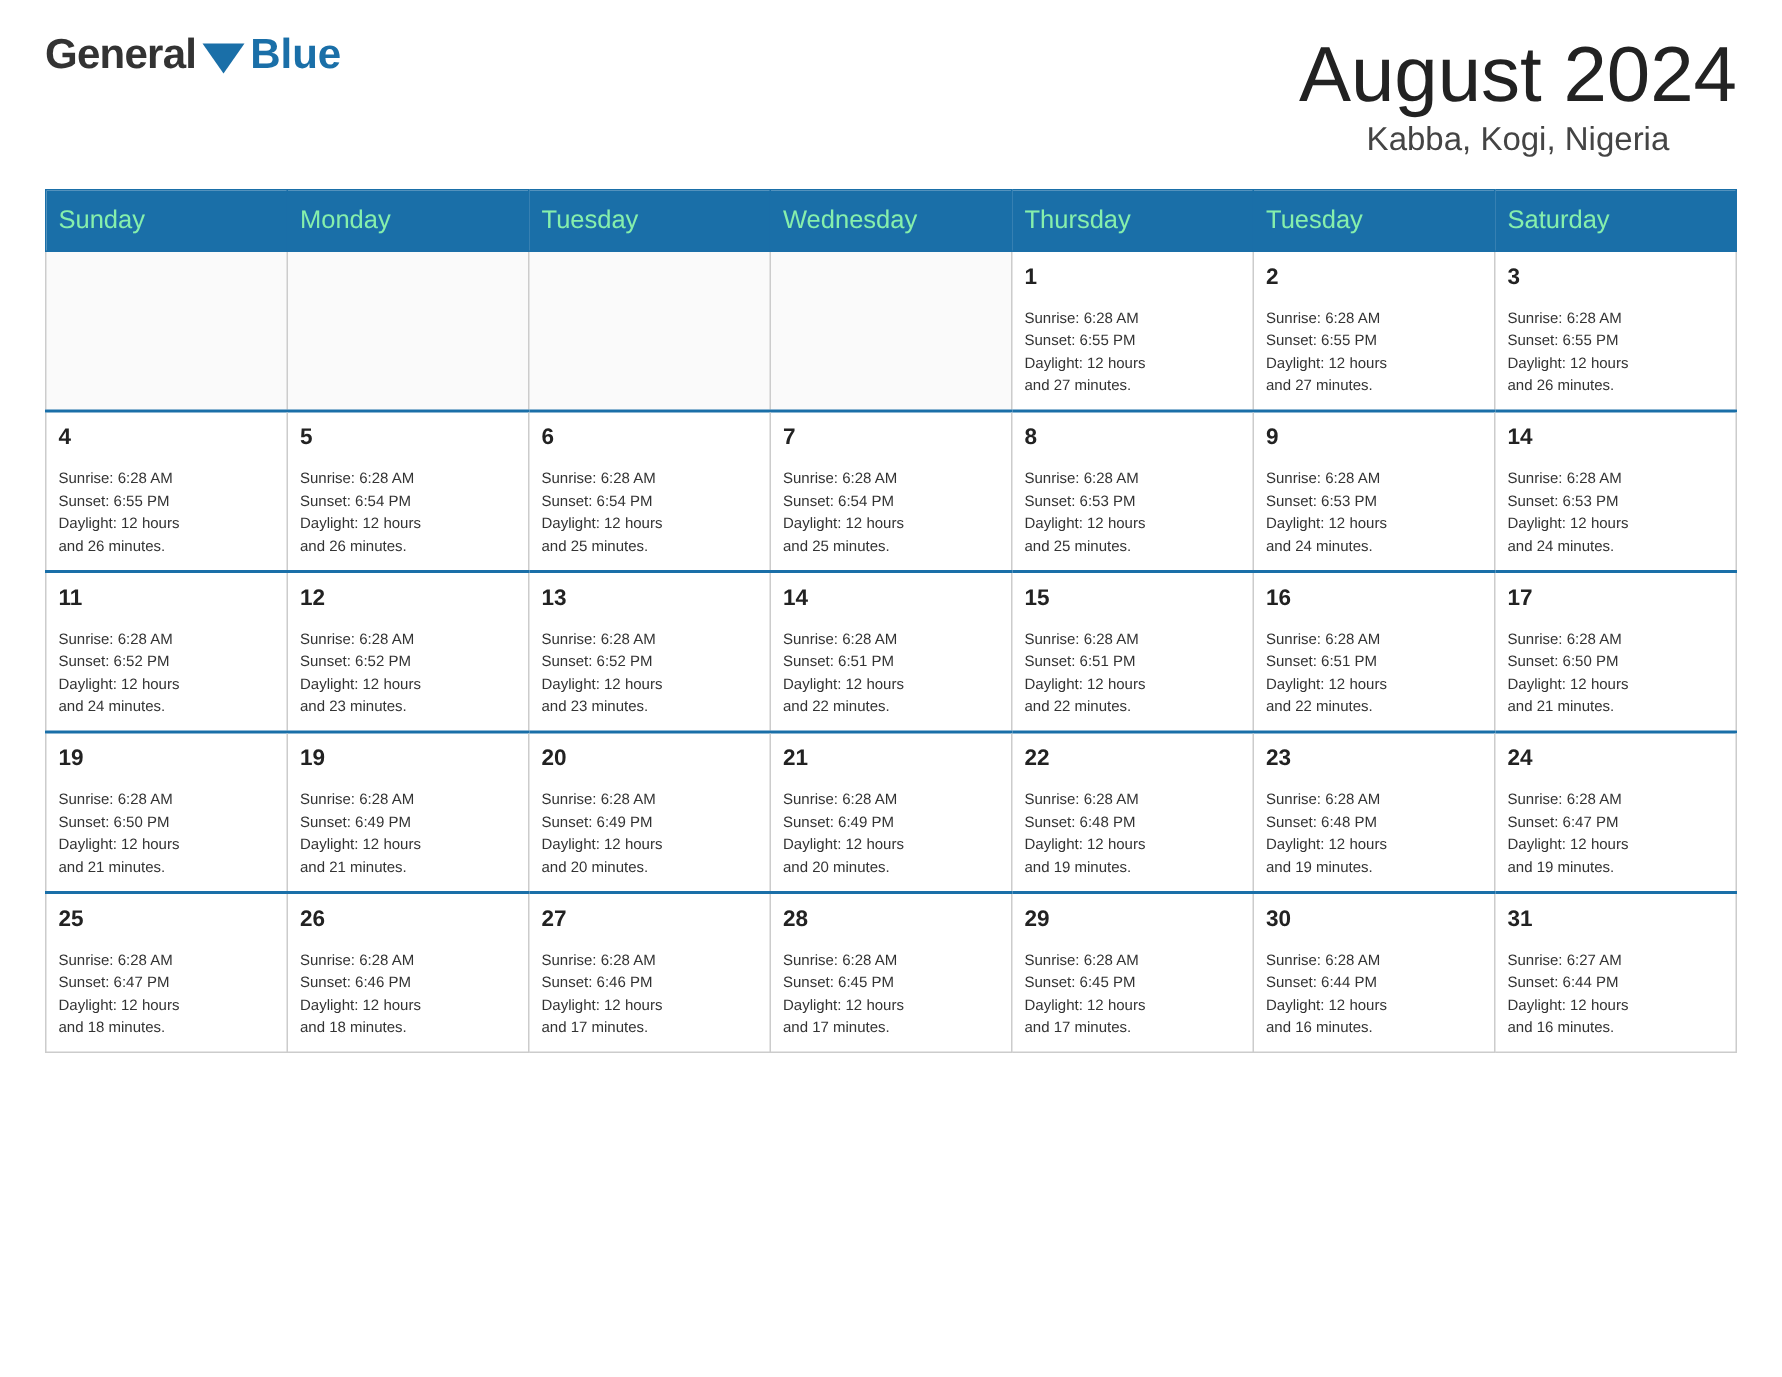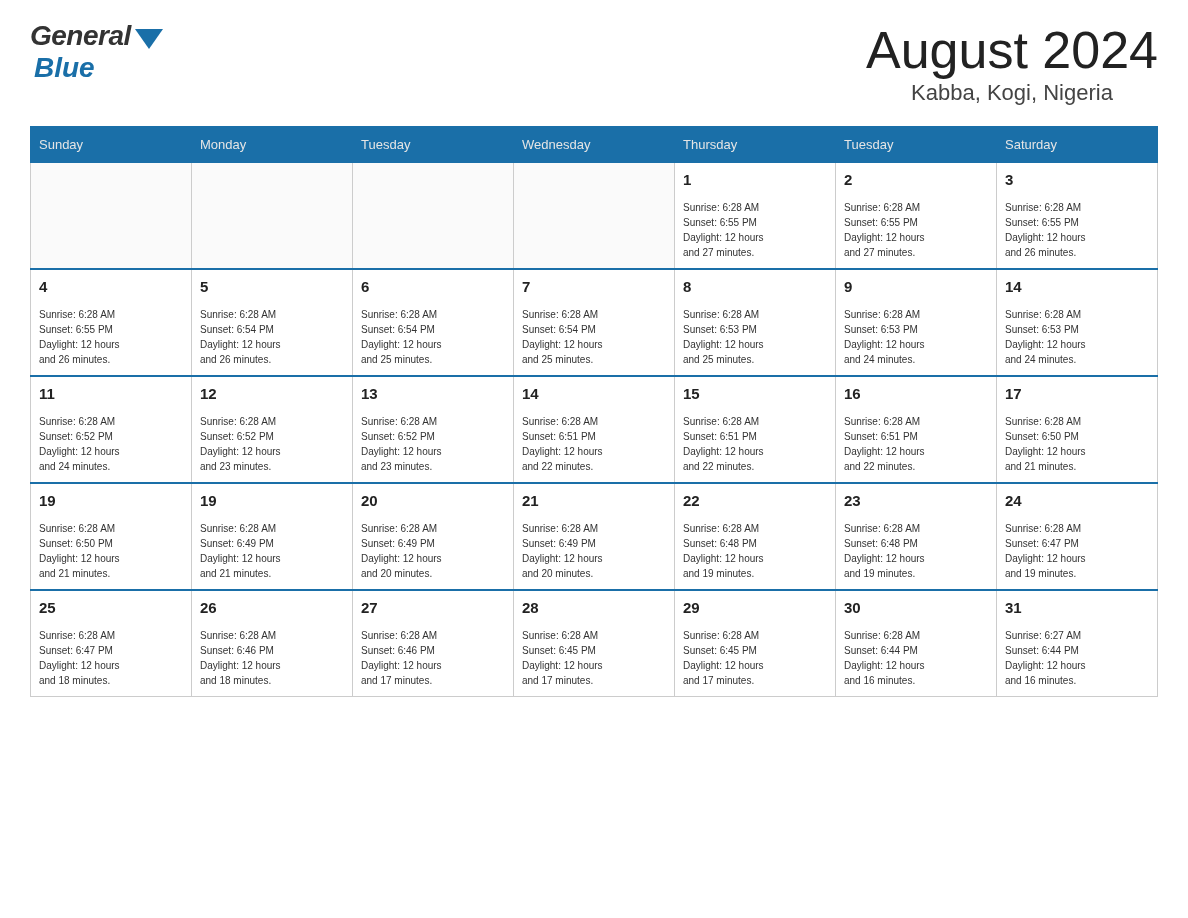--- a/index.html
+++ b/index.html
@@ -11,23 +11,21 @@
       min-height: 918px;
     }
     .header {
       display: flex;
       justify-content: space-between;
       align-items: flex-start;
       margin-bottom: 20px;
     }
     .logo {
       display: flex;
-      flex-direction: column;
-      align-items: flex-start;
-      font-style: italic;
+      align-items: center;
     }
     .logo-top {
       display: flex;
       align-items: center;
     }
     .logo-general {
       font-size: 28px;
       font-weight: bold;
       color: #333;
       letter-spacing: -0.5px;
@@ -60,23 +58,23 @@
       font-size: 22px;
       color: #444;
       font-weight: normal;
     }
     .calendar {
       width: 100%;
       border-collapse: collapse;
     }
     .calendar th {
       background-color: #1a6fa8;
-      color: #e5e5e5;
+      color: #86efac;
       padding: 10px 8px;
-      font-size: 13px;
+      font-size: 17px;
       font-weight: normal;
       text-align: left;
       border: 1px solid #1a6fa8;
     }
     .calendar td {
       border: 1px solid #ccc;
       vertical-align: top;
       padding: 8px;
       width: 14.28%;
       min-height: 110px;

